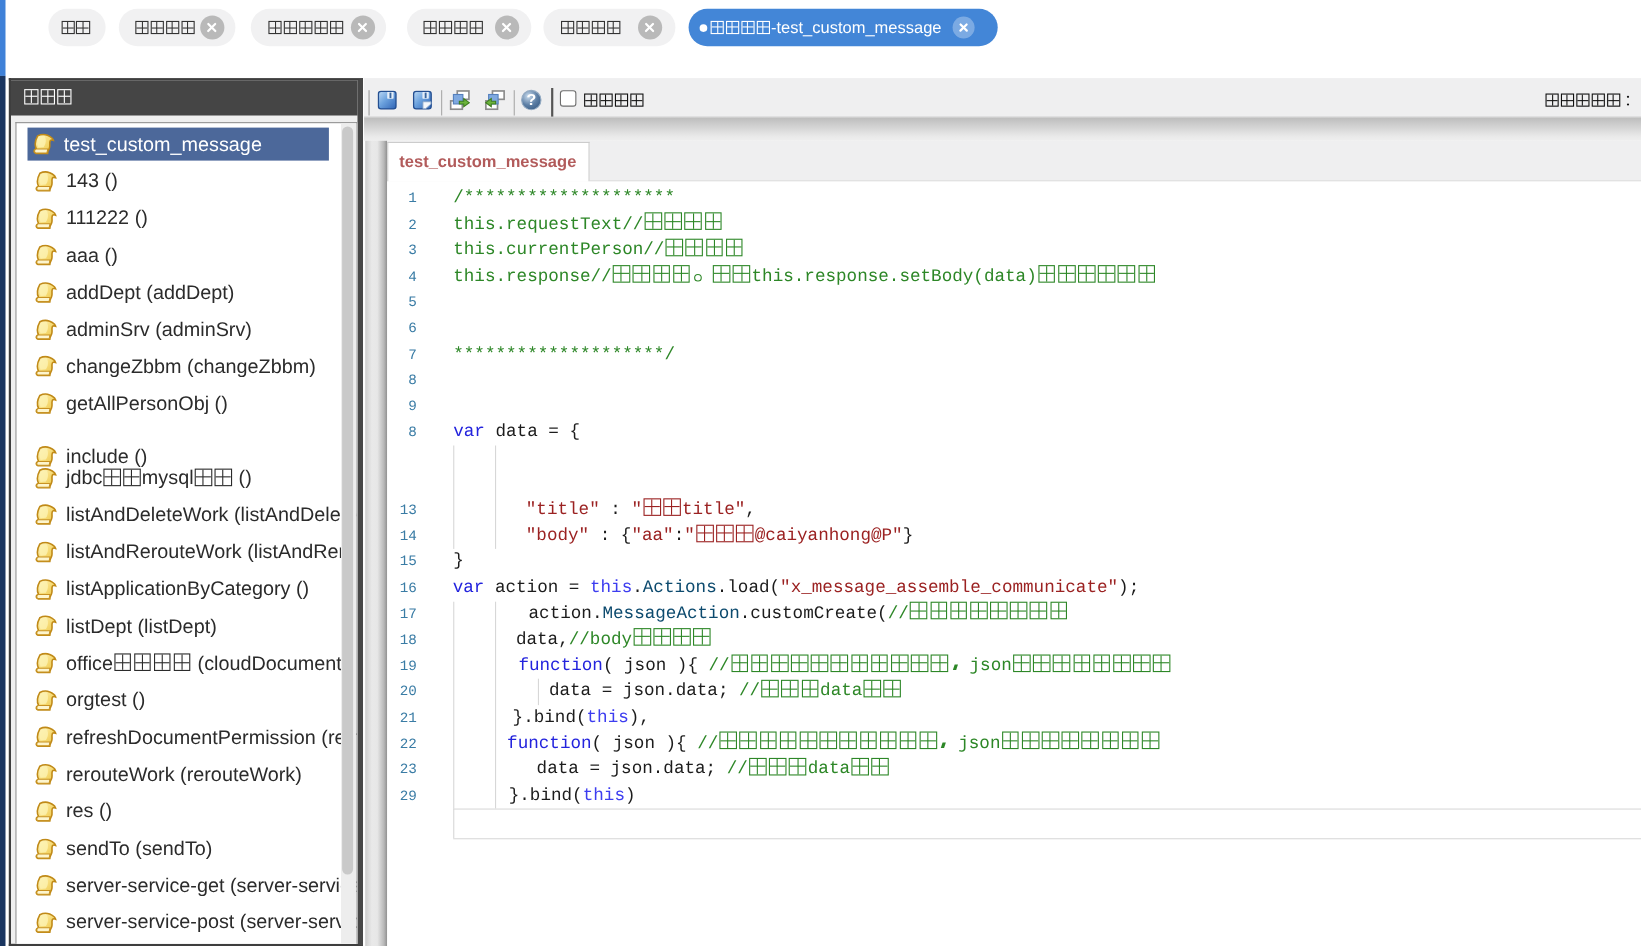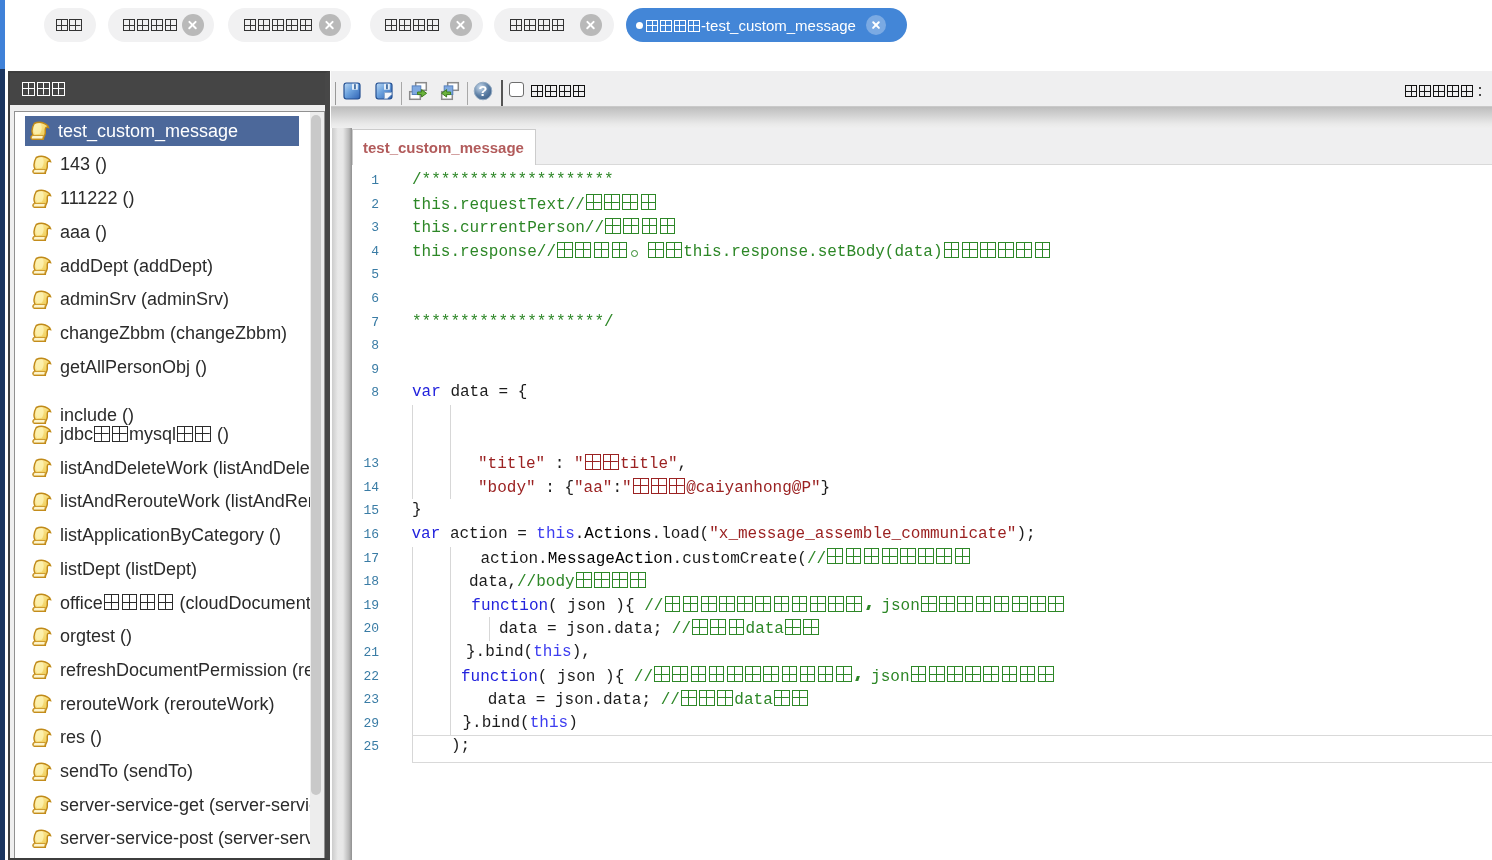--- a/index.html
+++ b/index.html
@@ -51,21 +51,21 @@
 #strip{position:absolute;left:352px;top:128px;width:1140px;height:37px;background:#efeff0}
 #tab{position:absolute;left:0px;top:1px;width:184px;height:36px;background:#fff;border:1px solid #ccc;border-bottom:none;color:#b25b5b;font-weight:bold;font-size:15px;line-height:36px;padding-left:10px}
 #stripline{position:absolute;left:184px;right:0;bottom:0;height:1px;background:#d9d9d9}
 
 
 #ed{position:absolute;left:352px;top:165px;width:1140px;height:695px;background:#fff;font-family:"Liberation Mono",monospace;font-size:16px}
 .ln{position:absolute;left:0;width:100%;height:23.6px;line-height:23.6px;white-space:pre}
 .no{position:absolute;left:0;top:0;width:27px;text-align:right;font-size:13px;color:#3a7ca5}
 .tx{position:absolute;top:0}
 .g{position:absolute;width:1px;background:#d7d7d7}
-.k{color:#2323dd}.t{color:#3d3df0}.s{color:#9b2222}.c{color:#2d8727}.d{color:#000000}.b{color:#1c1c1c}
+.k{color:#2323dd}.t{color:#3d3df0}.s{color:#9b2222}.c{color:#2d8727}.d{color:#0c4a6e}.b{color:#1c1c1c}
 .cj{font-size:18.2px}
 .hline{position:absolute;left:60.4px;right:0;height:1px;background:#d9d9d9}
 </style>
 <style>.pxw{width:20px;height:20px;border-radius:50%;background:rgba(255,255,255,.3);position:relative;display:inline-block}.pxw::before,.pxw::after{content:"";position:absolute;left:5px;top:9px;width:10px;height:2.2px;background:#fff;border-radius:1px}.pxw::before{transform:rotate(45deg)}.pxw::after{transform:rotate(-45deg)}</style></head>
 <body>
 
 <div class="abs" style="left:0;top:0;width:5px;height:69px;background:#3f81d8"></div>
 <div class="abs" style="left:0;top:69px;width:5px;height:791px;background:#1a3560"></div>
 
 <div class="pill" style="left:44px;width:52px;justify-content:center;padding-right:3px">
@@ -510,21 +510,20 @@
     <div class="ln" style="top:334.40000000000003px"><span class="no">15</span><span class="tx" style="left:60.0px"><span class="b">}</span></span></div>
     <div class="ln" style="top:358px"><span class="no">16</span><span class="tx" style="left:59.5px"><span class="k">var</span><span class="b"> action = </span><span class="t">this</span><span class="b">.</span><span class="d">Actions</span><span class="b">.load(</span><span class="s">"x_message_assemble_communicate"</span><span class="b">);</span></span></div>
     <div class="ln" style="top:381.6px"><span class="no">17</span><span class="tx" style="left:128.5px"><span class="b">action.</span><span class="d">MessageAction</span><span class="b">.customCreate(</span><span class="c">//<span class="cj"><span class="h"></span><span class="h"></span><span class="h"></span><span class="h"></span><span class="h"></span><span class="h"></span><span class="h"></span><span class="h"></span></span></span></span></div>
     <div class="ln" style="top:405.20000000000005px"><span class="no">18</span><span class="tx" style="left:117.0px"><span class="b">data,</span><span class="c">//body<span class="cj"><span class="h"></span><span class="h"></span><span class="h"></span><span class="h"></span></span></span></span></div>
     <div class="ln" style="top:428.8px"><span class="no">19</span><span class="tx" style="left:119.3px"><span class="k">function</span><span class="b">( json ){ </span><span class="c">//<span class="cj"><span class="h"></span><span class="h"></span><span class="h"></span><span class="h"></span><span class="h"></span><span class="h"></span><span class="h"></span><span class="h"></span><span class="h"></span><span class="h"></span><span class="h"></span><span class="hc"></span></span>json<span class="cj"><span class="h"></span><span class="h"></span><span class="h"></span><span class="h"></span><span class="h"></span><span class="h"></span><span class="h"></span><span class="h"></span></span></span></span></div>
     <div class="ln" style="top:452.40000000000003px"><span class="no">20</span><span class="tx" style="left:147.0px"><span class="b">data = json.data; </span><span class="c">//<span class="cj"><span class="h"></span><span class="h"></span><span class="h"></span></span>data<span class="cj"><span class="h"></span><span class="h"></span></span></span></span></div>
     <div class="ln" style="top:476px"><span class="no">21</span><span class="tx" style="left:114.0px"><span class="b">}.bind(</span><span class="t">this</span><span class="b">),</span></span></div>
     <div class="ln" style="top:499.6px"><span class="no">22</span><span class="tx" style="left:109.0px"><span class="k">function</span><span class="b">( json ){ </span><span class="c">//<span class="cj"><span class="h"></span><span class="h"></span><span class="h"></span><span class="h"></span><span class="h"></span><span class="h"></span><span class="h"></span><span class="h"></span><span class="h"></span><span class="h"></span><span class="h"></span><span class="hc"></span></span>json<span class="cj"><span class="h"></span><span class="h"></span><span class="h"></span><span class="h"></span><span class="h"></span><span class="h"></span><span class="h"></span><span class="h"></span></span></span></span></div>
     <div class="ln" style="top:523.2px"><span class="no">23</span><span class="tx" style="left:135.8px"><span class="b">data = json.data; </span><span class="c">//<span class="cj"><span class="h"></span><span class="h"></span><span class="h"></span></span>data<span class="cj"><span class="h"></span><span class="h"></span></span></span></span></div>
     <div class="ln" style="top:546.8000000000001px"><span class="no">29</span><span class="tx" style="left:110.5px"><span class="b">}.bind(</span><span class="t">this</span><span class="b">)</span></span></div>
-    <div class="ln" style="top:570.4000000000001px"><span class="no">25</span><span class="tx" style="left:99.0px"><span class="b">);</span></span></div>
     <div class="g" style="left:60.4px;top:240px;height:94.4px"></div>
     <div class="g" style="left:98.3px;top:240px;height:94.4px"></div>
     <div class="g" style="left:60.4px;top:381.6px;height:188.8px"></div>
     <div class="g" style="left:98.3px;top:381.6px;height:188.8px"></div>
     <div class="g" style="left:137px;top:452.4px;height:23.6px"></div>
     <div class="g" style="left:60.4px;top:570.4px;height:26.6px"></div>
     <div class="hline" style="top:570.4px"></div>
     <div class="hline" style="top:597px"></div>
   </div>
 

